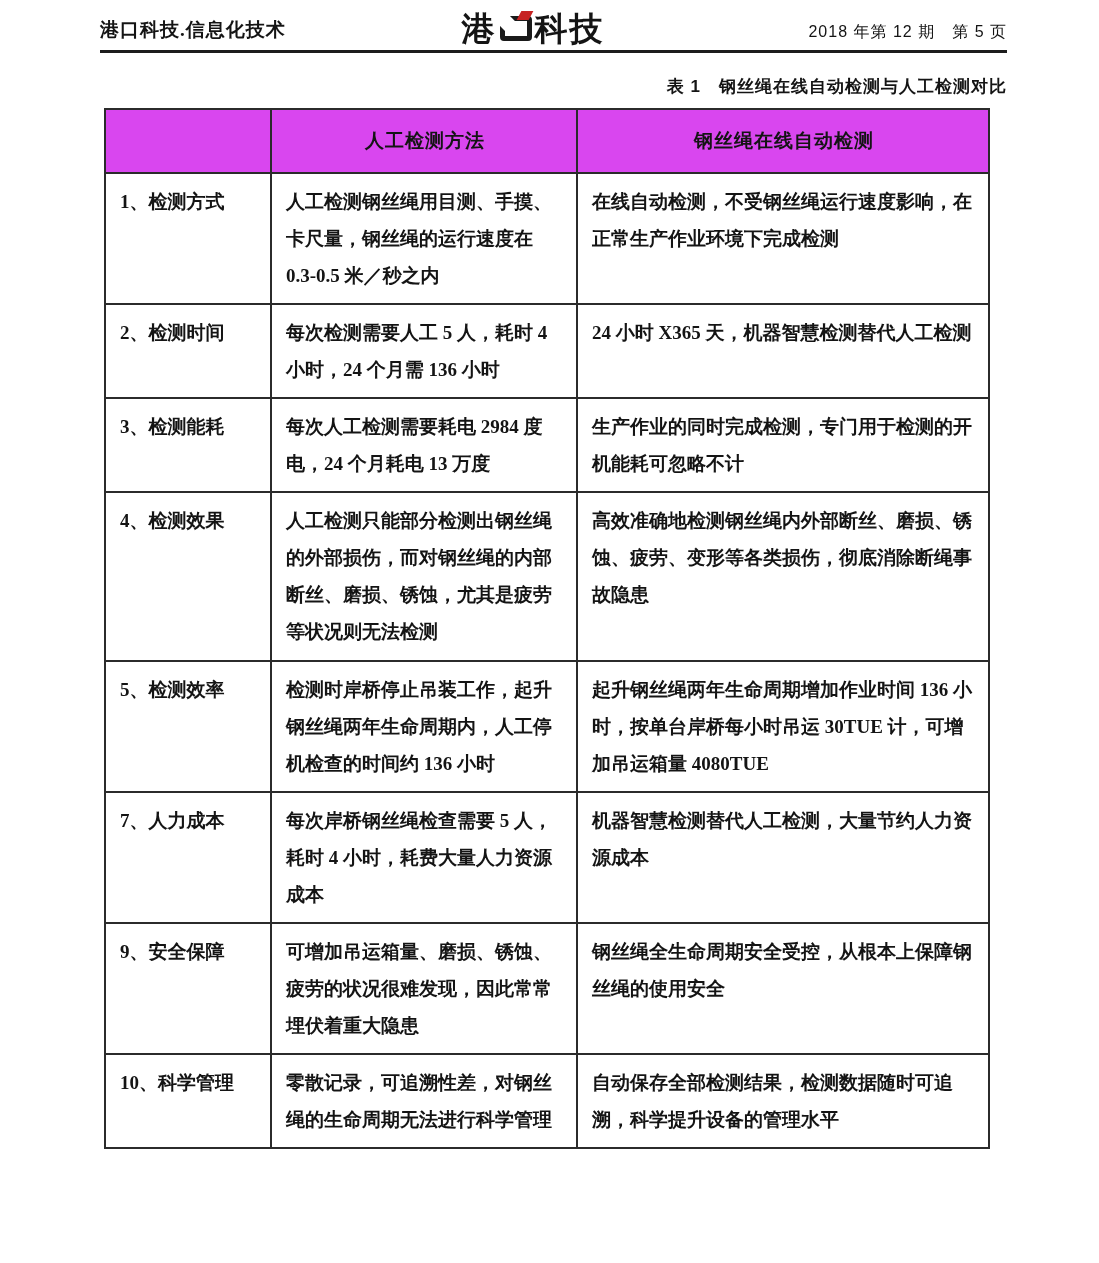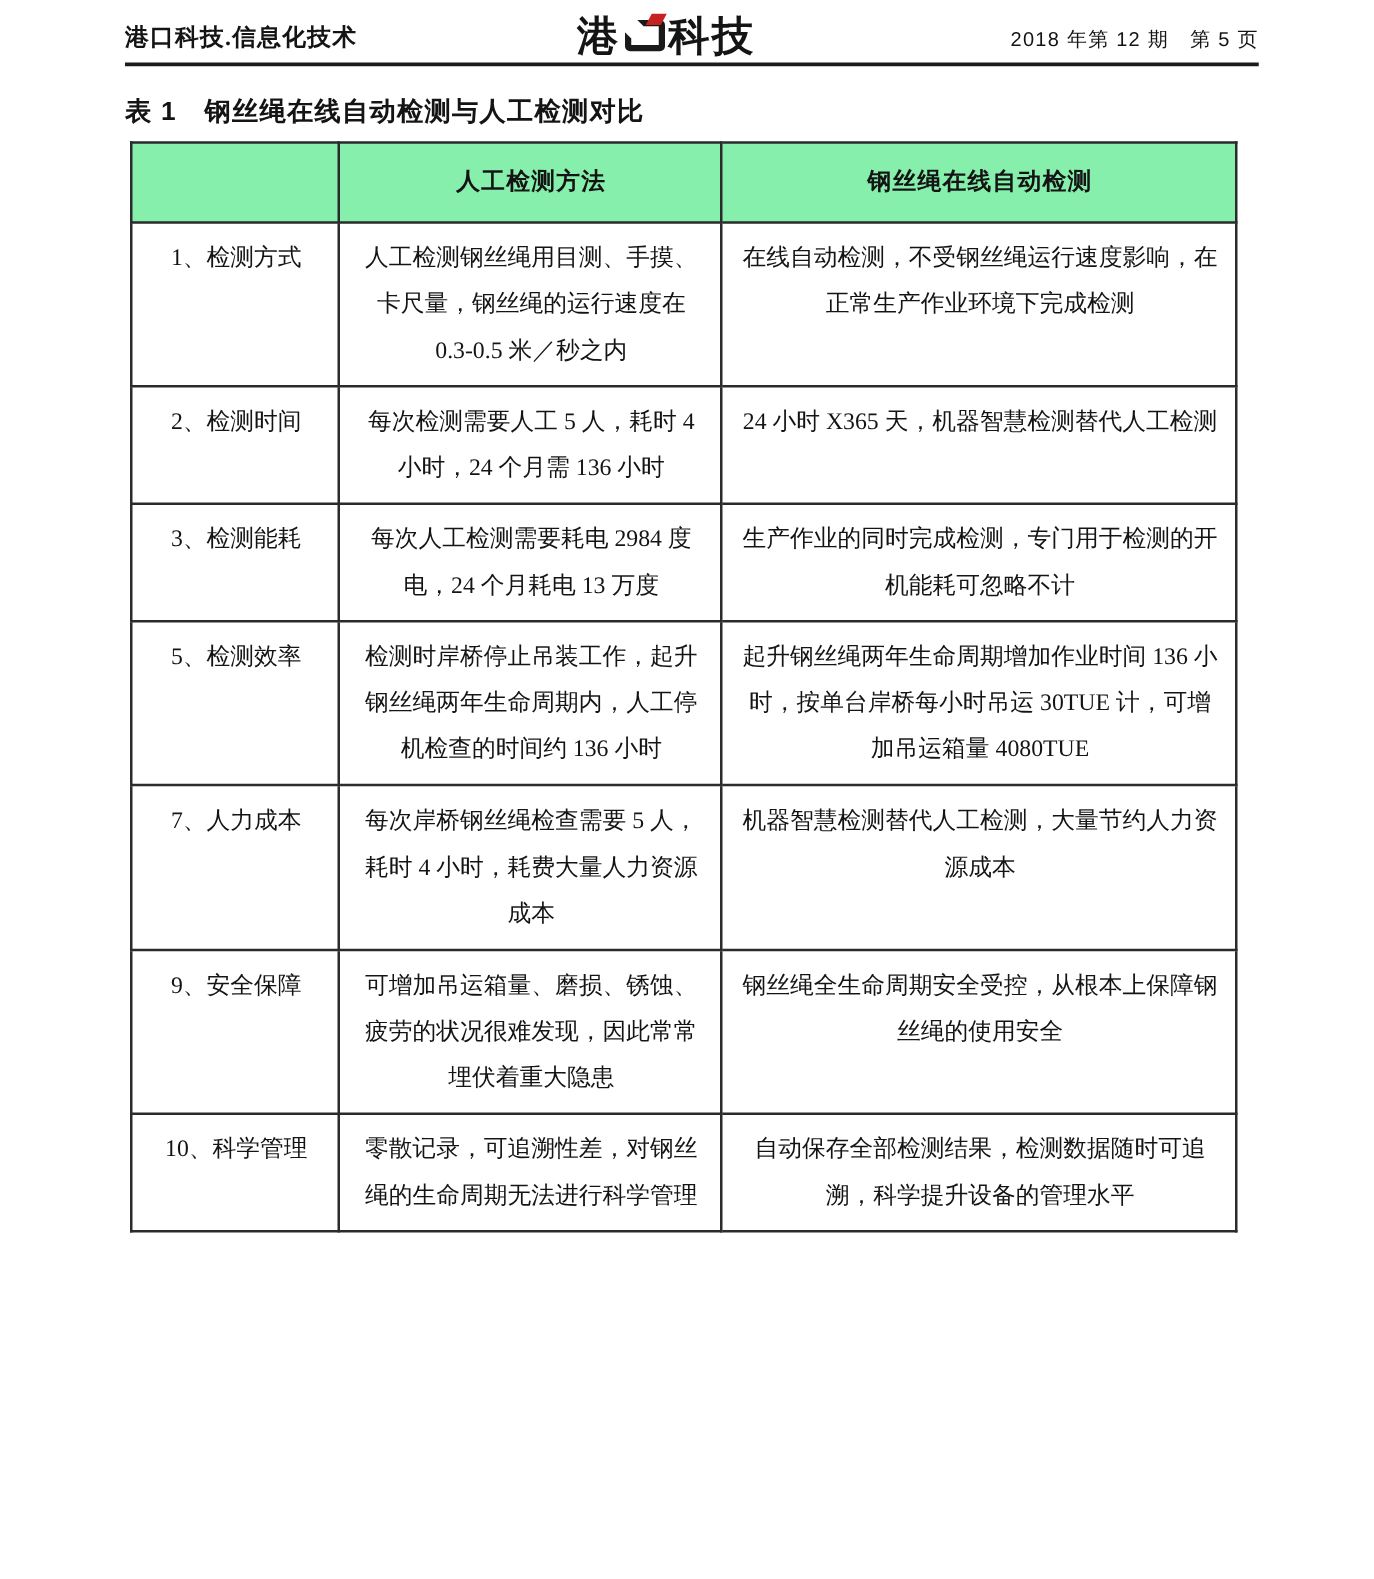--- a/index.html
+++ b/index.html
@@ -68,45 +68,45 @@
   }
   .logo-red {
     position: absolute;
     right: -4px; top: -10px;
     width: 12px; height: 9px;
     background: #c62222;
     transform: skewX(-28deg);
   }
   
   .table-title {
-    text-align: left;
+    text-align: right;
     font-family: "Liberation Sans", sans-serif;
     font-weight: bold;
-    font-size: 21px;
+    font-size: 17px;
     margin: 22px 0 10px 0;
     letter-spacing: 1px;
   }
   
   table.compare {
     border-collapse: collapse;
     width: 884px;
     margin-left: 4px;
     table-layout: fixed;
     font-size: 19px;
   }
   table.compare th, table.compare td {
     border: 2px solid #2b2b2b;
     vertical-align: top;
-    text-align: center;
+    text-align: left;
     padding: 9px 12px 9px 14px;
     line-height: 1.95;
-    font-weight: normal;
+    font-weight: bold;
   }
   table.compare thead th {
-    background: #86efac;
+    background: #d946ef;
     text-align: center;
     vertical-align: middle;
     height: 44px;
     font-weight: bold;
     letter-spacing: 1px;
   }
   td.row-label {
     white-space: nowrap;
   }
 </style>
@@ -153,20 +153,25 @@
         <td class="row-label">2、检测时间</td>
         <td>每次检测需要人工 5 人，耗时 4 小时，24 个月需 136 小时</td>
         <td>24 小时 X365 天，机器智慧检测替代人工检测</td>
       </tr>
       <tr>
         <td class="row-label">3、检测能耗</td>
         <td>每次人工检测需要耗电 2984 度电，24 个月耗电 13 万度</td>
         <td>生产作业的同时完成检测，专门用于检测的开机能耗可忽略不计</td>
       </tr>
       <tr>
+        <td class="row-label">4、检测效果</td>
+        <td>人工检测只能部分检测出钢丝绳的外部损伤，而对钢丝绳的内部断丝、磨损、锈蚀，尤其是疲劳等状况则无法检测</td>
+        <td>高效准确地检测钢丝绳内外部断丝、磨损、锈蚀、疲劳、变形等各类损伤，彻底消除断绳事故隐患</td>
+      </tr>
+      <tr>
         <td class="row-label">5、检测效率</td>
         <td>检测时岸桥停止吊装工作，起升钢丝绳两年生命周期内，人工停机检查的时间约 136 小时</td>
         <td>起升钢丝绳两年生命周期增加作业时间 136 小时，按单台岸桥每小时吊运 30TUE 计，可增加吊运箱量 4080TUE</td>
       </tr>
       <tr>
         <td class="row-label">7、人力成本</td>
         <td>每次岸桥钢丝绳检查需要 5 人，耗时 4 小时，耗费大量人力资源成本</td>
         <td>机器智慧检测替代人工检测，大量节约人力资源成本</td>
       </tr>
       <tr>

